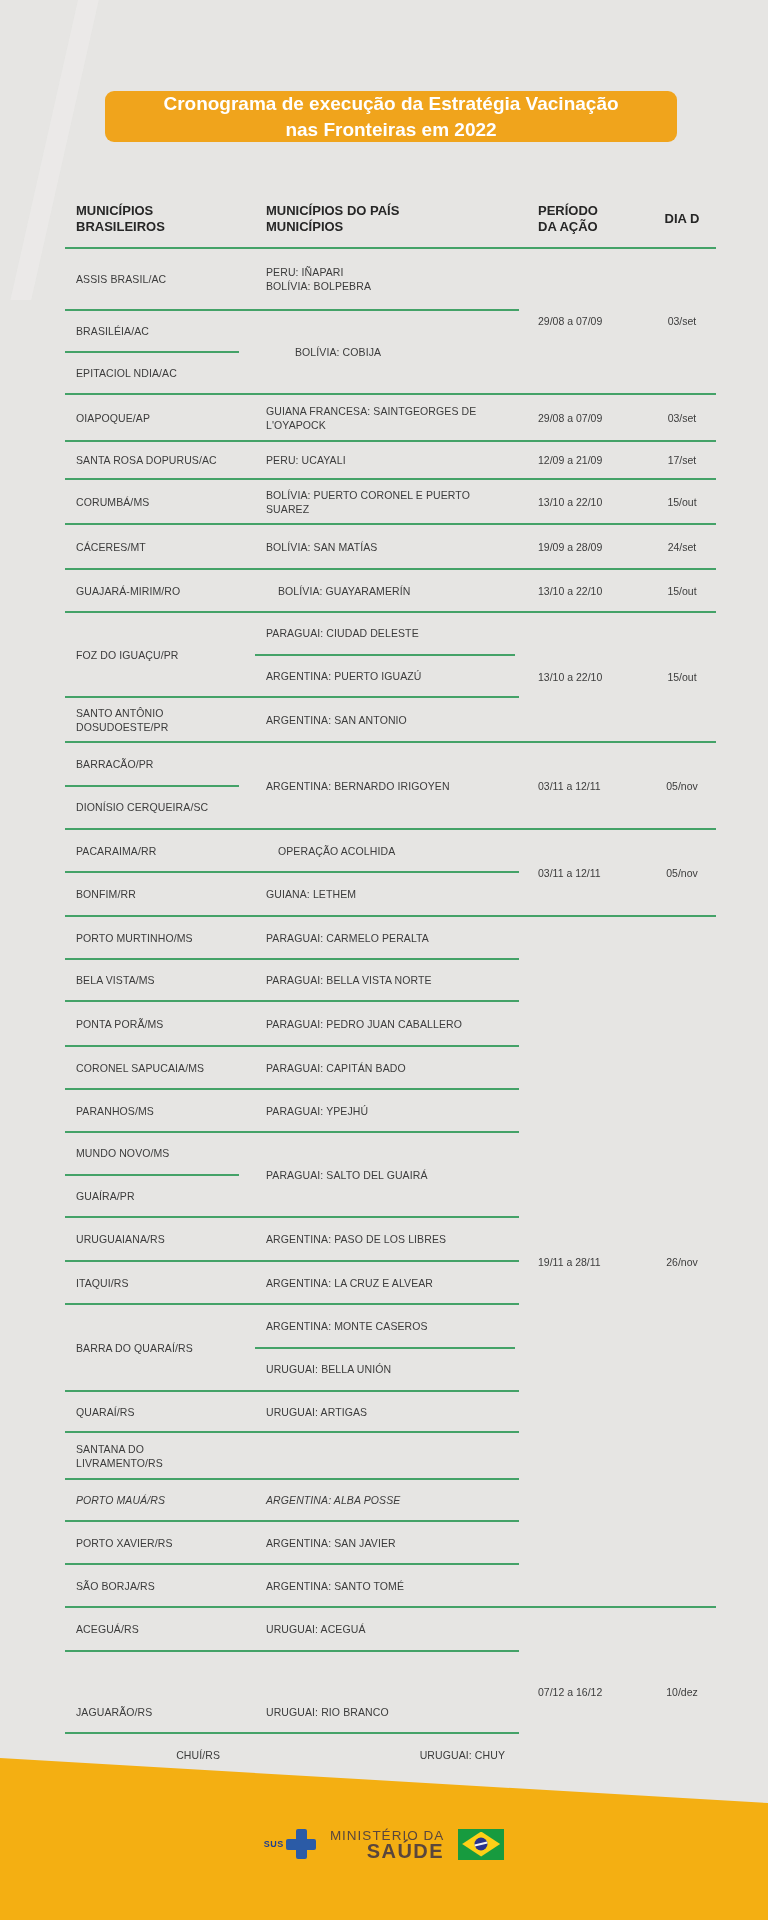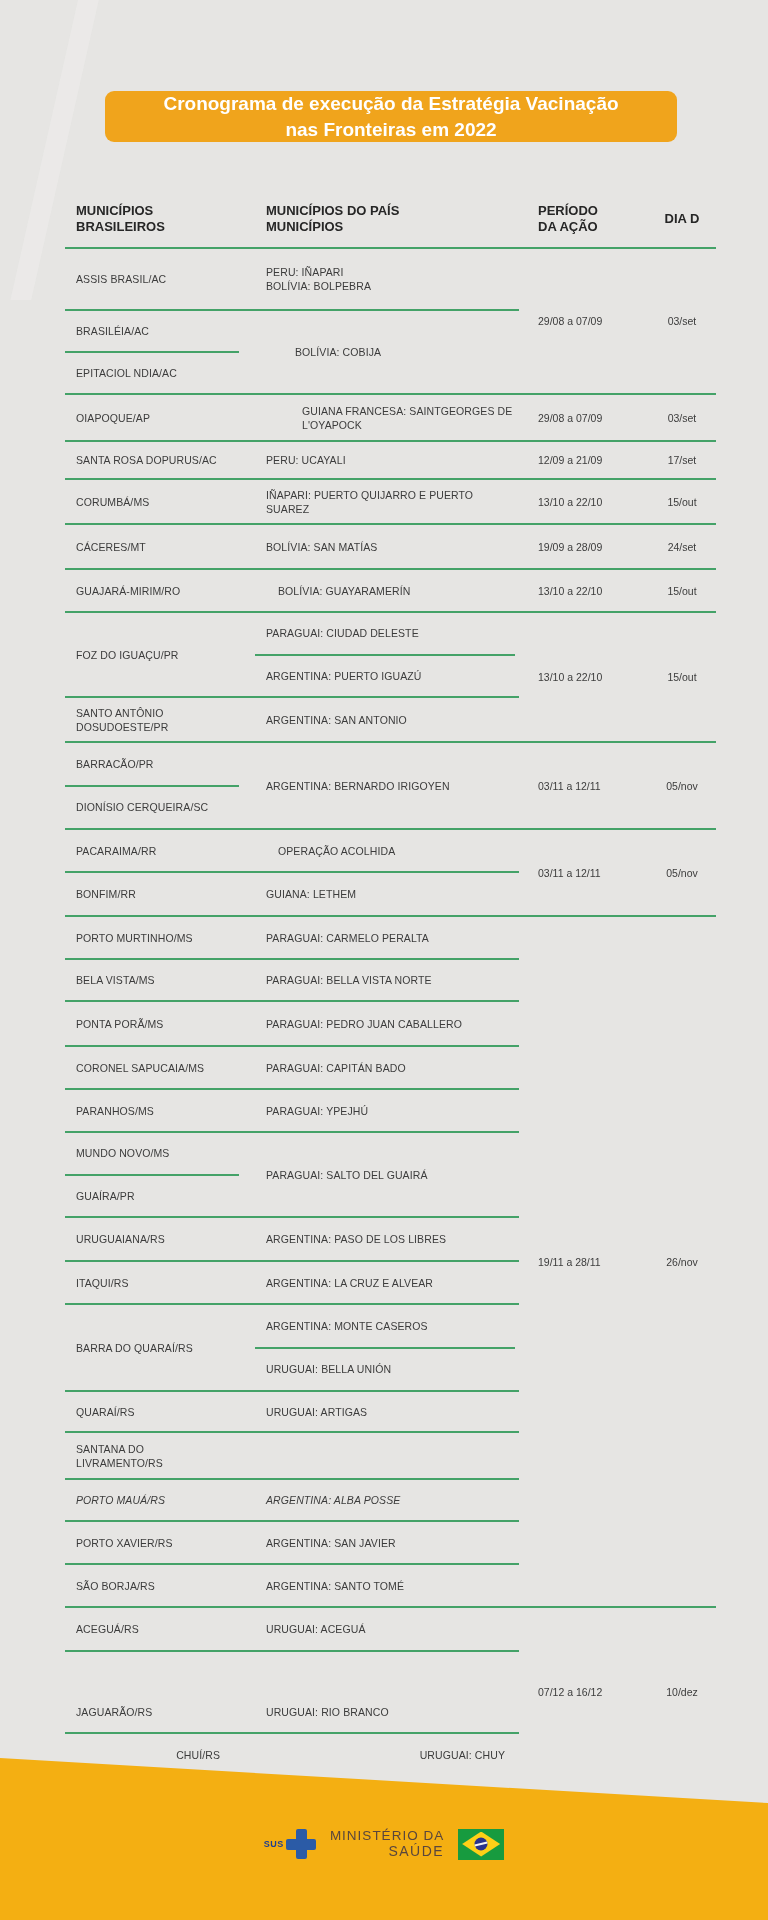--- a/index.html
+++ b/index.html
@@ -62,21 +62,21 @@
     align-items:center;gap:14px;}
   .sus{display:flex;align-items:center;gap:2px;}
   .sus-label{font-size:9px;font-weight:bold;color:#1f3e8f;letter-spacing:.5px;}
   .cross{position:relative;width:30px;height:30px;}
   .cross::before{content:"";position:absolute;left:10px;top:0;width:11px;height:30px;
     background:var(--susblue);border-radius:2px;}
   .cross::after{content:"";position:absolute;left:0;top:10px;width:30px;height:11px;
     background:var(--susblue);border-radius:2px;}
   .ministry{text-align:right;color:var(--brown);}
   .ministry .m1{font-size:13.5px;letter-spacing:1px;line-height:15px;}
-  .ministry .m2{font-size:14px;font-weight:normal;letter-spacing:1.5px;line-height:17px;}
+  .ministry .m2{font-size:20px;font-weight:bold;letter-spacing:1.5px;line-height:17px;}
   .flag{position:relative;width:46px;height:31px;background:#179b3f;flex:none;}
   .flag .diamond{position:absolute;left:4px;top:3px;right:4px;bottom:3px;background:#fdd017;
     clip-path:polygon(50% 0,100% 50%,50% 100%,0 50%);}
   .flag .globe{position:absolute;left:50%;top:50%;width:13px;height:13px;border-radius:50%;
     background:#28348d;transform:translate(-50%,-50%);}
   .flag .band{position:absolute;left:50%;top:50%;width:13px;height:2px;background:#f3f3f3;
     transform:translate(-50%,-50%) rotate(-14deg);}
 </style>
 </head>
 <body>
@@ -137,21 +137,21 @@
                   <div>BOLÍVIA: COBIJA</div>
                 </div>
               </div>
             </div>
           </div>
           <div class="pcol">29/08 a 07/09</div>
           <div class="dcol">03/set</div>
         </div>
         <div class="group">
           <div class="gleft">
-            <div class="row" style="min-height: 45px; gap: 36px;">
+            <div class="row" style="min-height: 45px;">
               <div class="col1">
                 <div class="cell">
                   <div>OIAPOQUE/AP</div>
                 </div>
               </div>
               <div class="col2">
                 <div class="cell">
                   <div>GUIANA FRANCESA: SAINTGEORGES DE L'OYAPOCK</div>
                 </div>
               </div>
@@ -181,21 +181,21 @@
         <div class="group">
           <div class="gleft">
             <div class="row" style="min-height: 43px;">
               <div class="col1">
                 <div class="cell">
                   <div>CORUMBÁ/MS</div>
                 </div>
               </div>
               <div class="col2">
                 <div class="cell">
-                  <div>IÑAPARI: PUERTO QUIJARRO E PUERTO SUAREZ</div>
+                  <div>BOLÍVIA: PUERTO CORONEL E PUERTO SUAREZ</div>
                 </div>
               </div>
             </div>
           </div>
           <div class="pcol">13/10 a 22/10</div>
           <div class="dcol">15/out</div>
         </div>
         <div class="group">
           <div class="gleft">
             <div class="row" style="min-height: 43px;">

